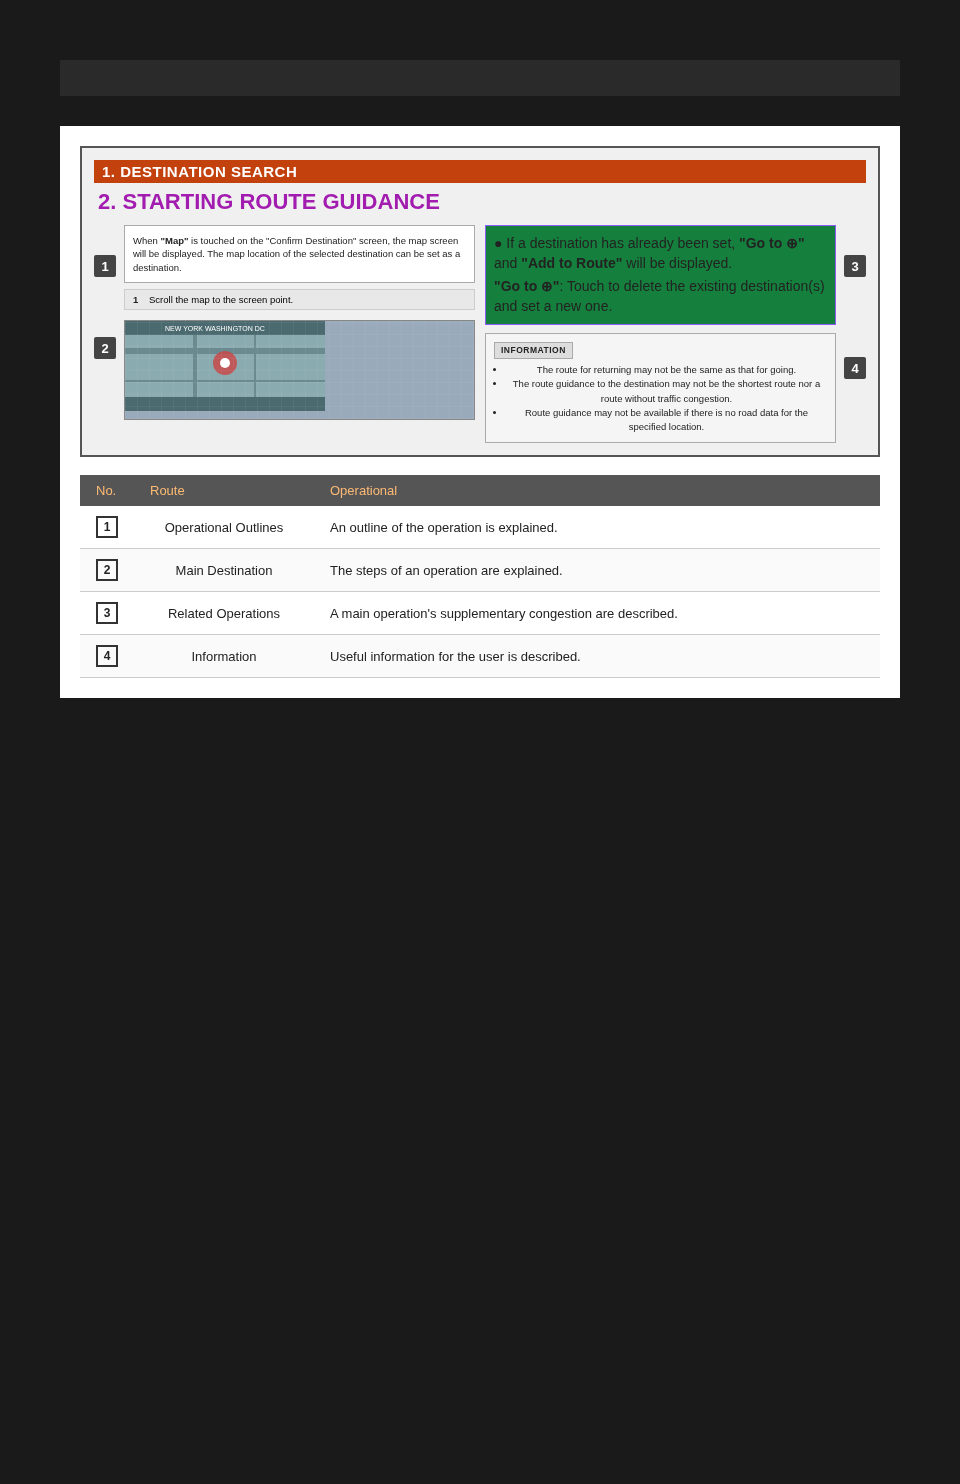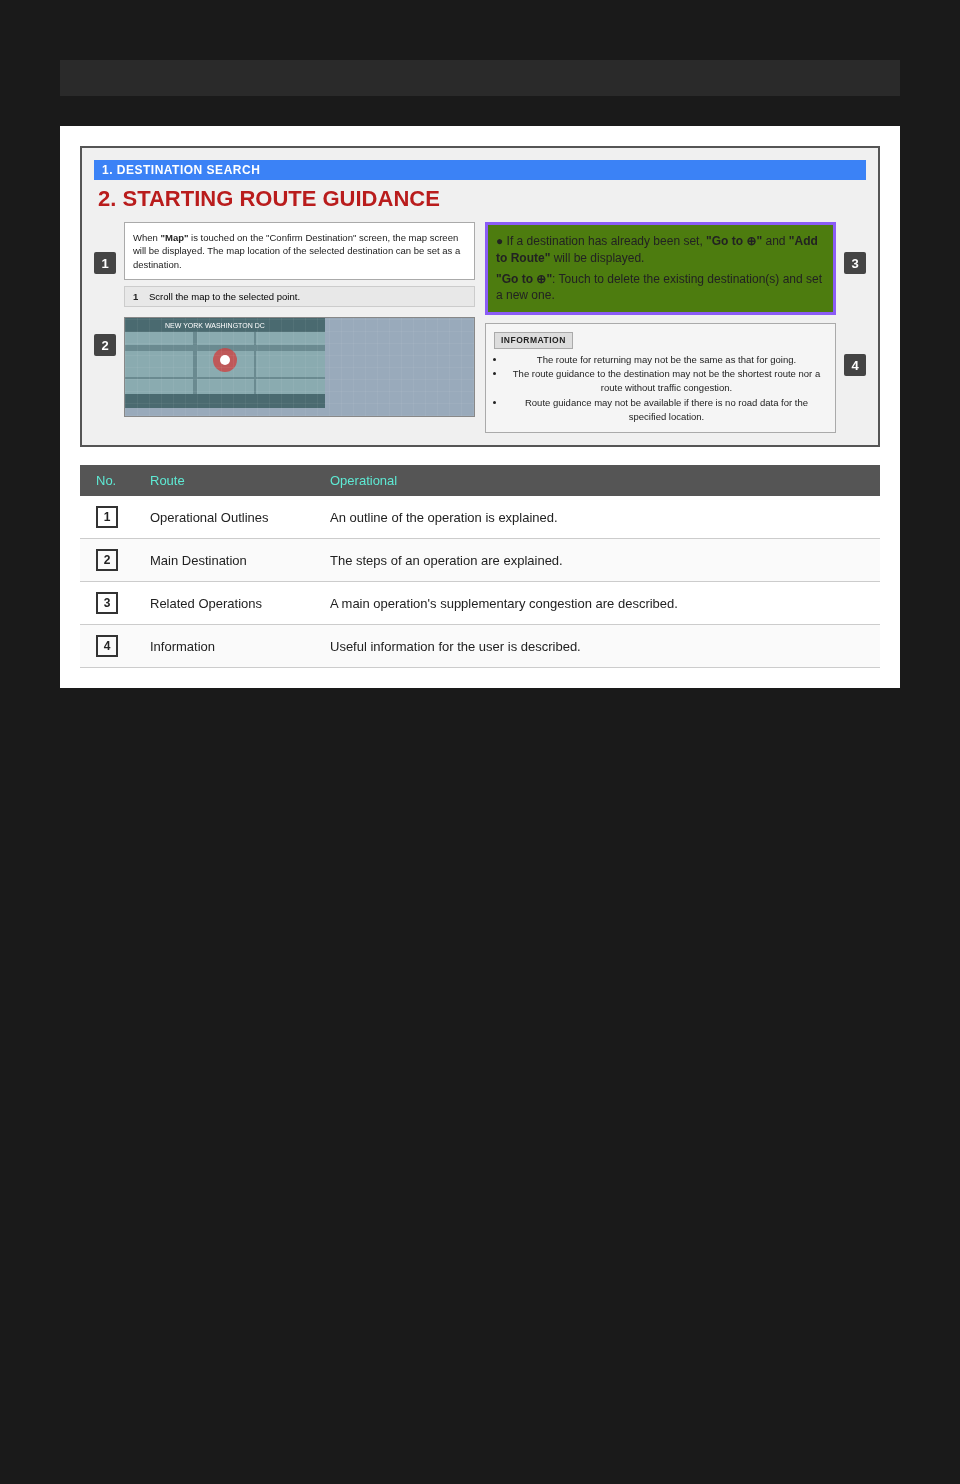--- a/index.html
+++ b/index.html
@@ -41,33 +41,33 @@
     
     .diagram-box {
       border: 2px solid #555;
       background: #f0f0f0;
       padding: 12px;
       margin-bottom: 18px;
       position: relative;
     }
 
     .diagram-header {
-      background: #3b82f6;
+      background: #c2410c;
       color: #fff;
-      font-size: 12px;
+      font-size: 15px;
       font-weight: bold;
       padding: 3px 8px;
       margin-bottom: 6px;
       letter-spacing: 0.5px;
     }
 
     .diagram-title {
       font-size: 22px;
       font-weight: bold;
-      color: #b91c1c;
+      color: #a21caf;
       margin-bottom: 10px;
       padding-left: 4px;
     }
 
     
     .diagram-inner {
       display: flex;
       gap: 10px;
       position: relative;
     }
@@ -137,24 +137,24 @@
 
     
     .diagram-right {
       flex: 1;
       display: flex;
       flex-direction: column;
       gap: 8px;
     }
 
     .diagram-right-top {
-      border: 3px solid #8b5cf6;
-      background: #4d7c0f;
+      border: 1px solid #8b5cf6;
+      background: #15803d;
       padding: 8px;
-      font-size: 12px;
+      font-size: 14px;
       color: #222;
       line-height: 1.4;
     }
 
     .info-box {
       border: 1px solid #aaa;
       background: #f5f5f5;
       padding: 8px;
       font-size: 9.5px;
       color: #222;
@@ -180,21 +180,21 @@
 
     
     .info-table {
       width: 100%;
       border-collapse: collapse;
       margin-top: 0;
     }
 
     .info-table thead tr {
       background: #555;
-      color: #5eead4;
+      color: #fdba74;
     }
 
     .info-table thead th {
       padding: 8px 16px;
       text-align: left;
       font-size: 13px;
       font-weight: normal;
     }
 
     .info-table tbody tr {
@@ -225,20 +225,21 @@
       border: 2px solid #333;
       width: 22px;
       height: 22px;
       font-size: 12px;
       font-weight: bold;
       color: #222;
     }
 
     .name-cell {
       width: 180px;
+      text-align: center;
     }
 
     
     .diagram-wrapper {
       position: relative;
       padding: 0 30px;
     }
 
     .left-callout {
       position: absolute;
@@ -306,21 +307,21 @@
         </div>
 
         <div class="diagram-inner">
 
           <div class="diagram-left">
             <div class="diagram-text-box">
               When <b>"Map"</b> is touched on the "Confirm Destination" screen, the map screen will be displayed. The map location of the selected destination can be set as a destination.
             </div>
             <div class="step-row">
               <span class="step-num">1</span>
-              <span>Scroll the map to the selected point.</span>
+              <span>Scroll the map to the screen point.</span>
             </div>
             <div class="map-placeholder">
               <svg width="200" height="90" viewBox="0 0 200 90" style="position:absolute;inset:0;">
 
                 <rect width="200" height="90" fill="#8aabb0"></rect>
                 <line x1="0" y1="30" x2="200" y2="30" stroke="#6a8a90" stroke-width="6"></line>
                 <line x1="0" y1="60" x2="200" y2="60" stroke="#6a8a90" stroke-width="2"></line>
                 <line x1="70" y1="0" x2="70" y2="90" stroke="#6a8a90" stroke-width="4"></line>
                 <line x1="130" y1="0" x2="130" y2="90" stroke="#6a8a90" stroke-width="2"></line>
                 <circle cx="100" cy="42" r="12" fill="#cc4444" opacity="0.8"></circle>

